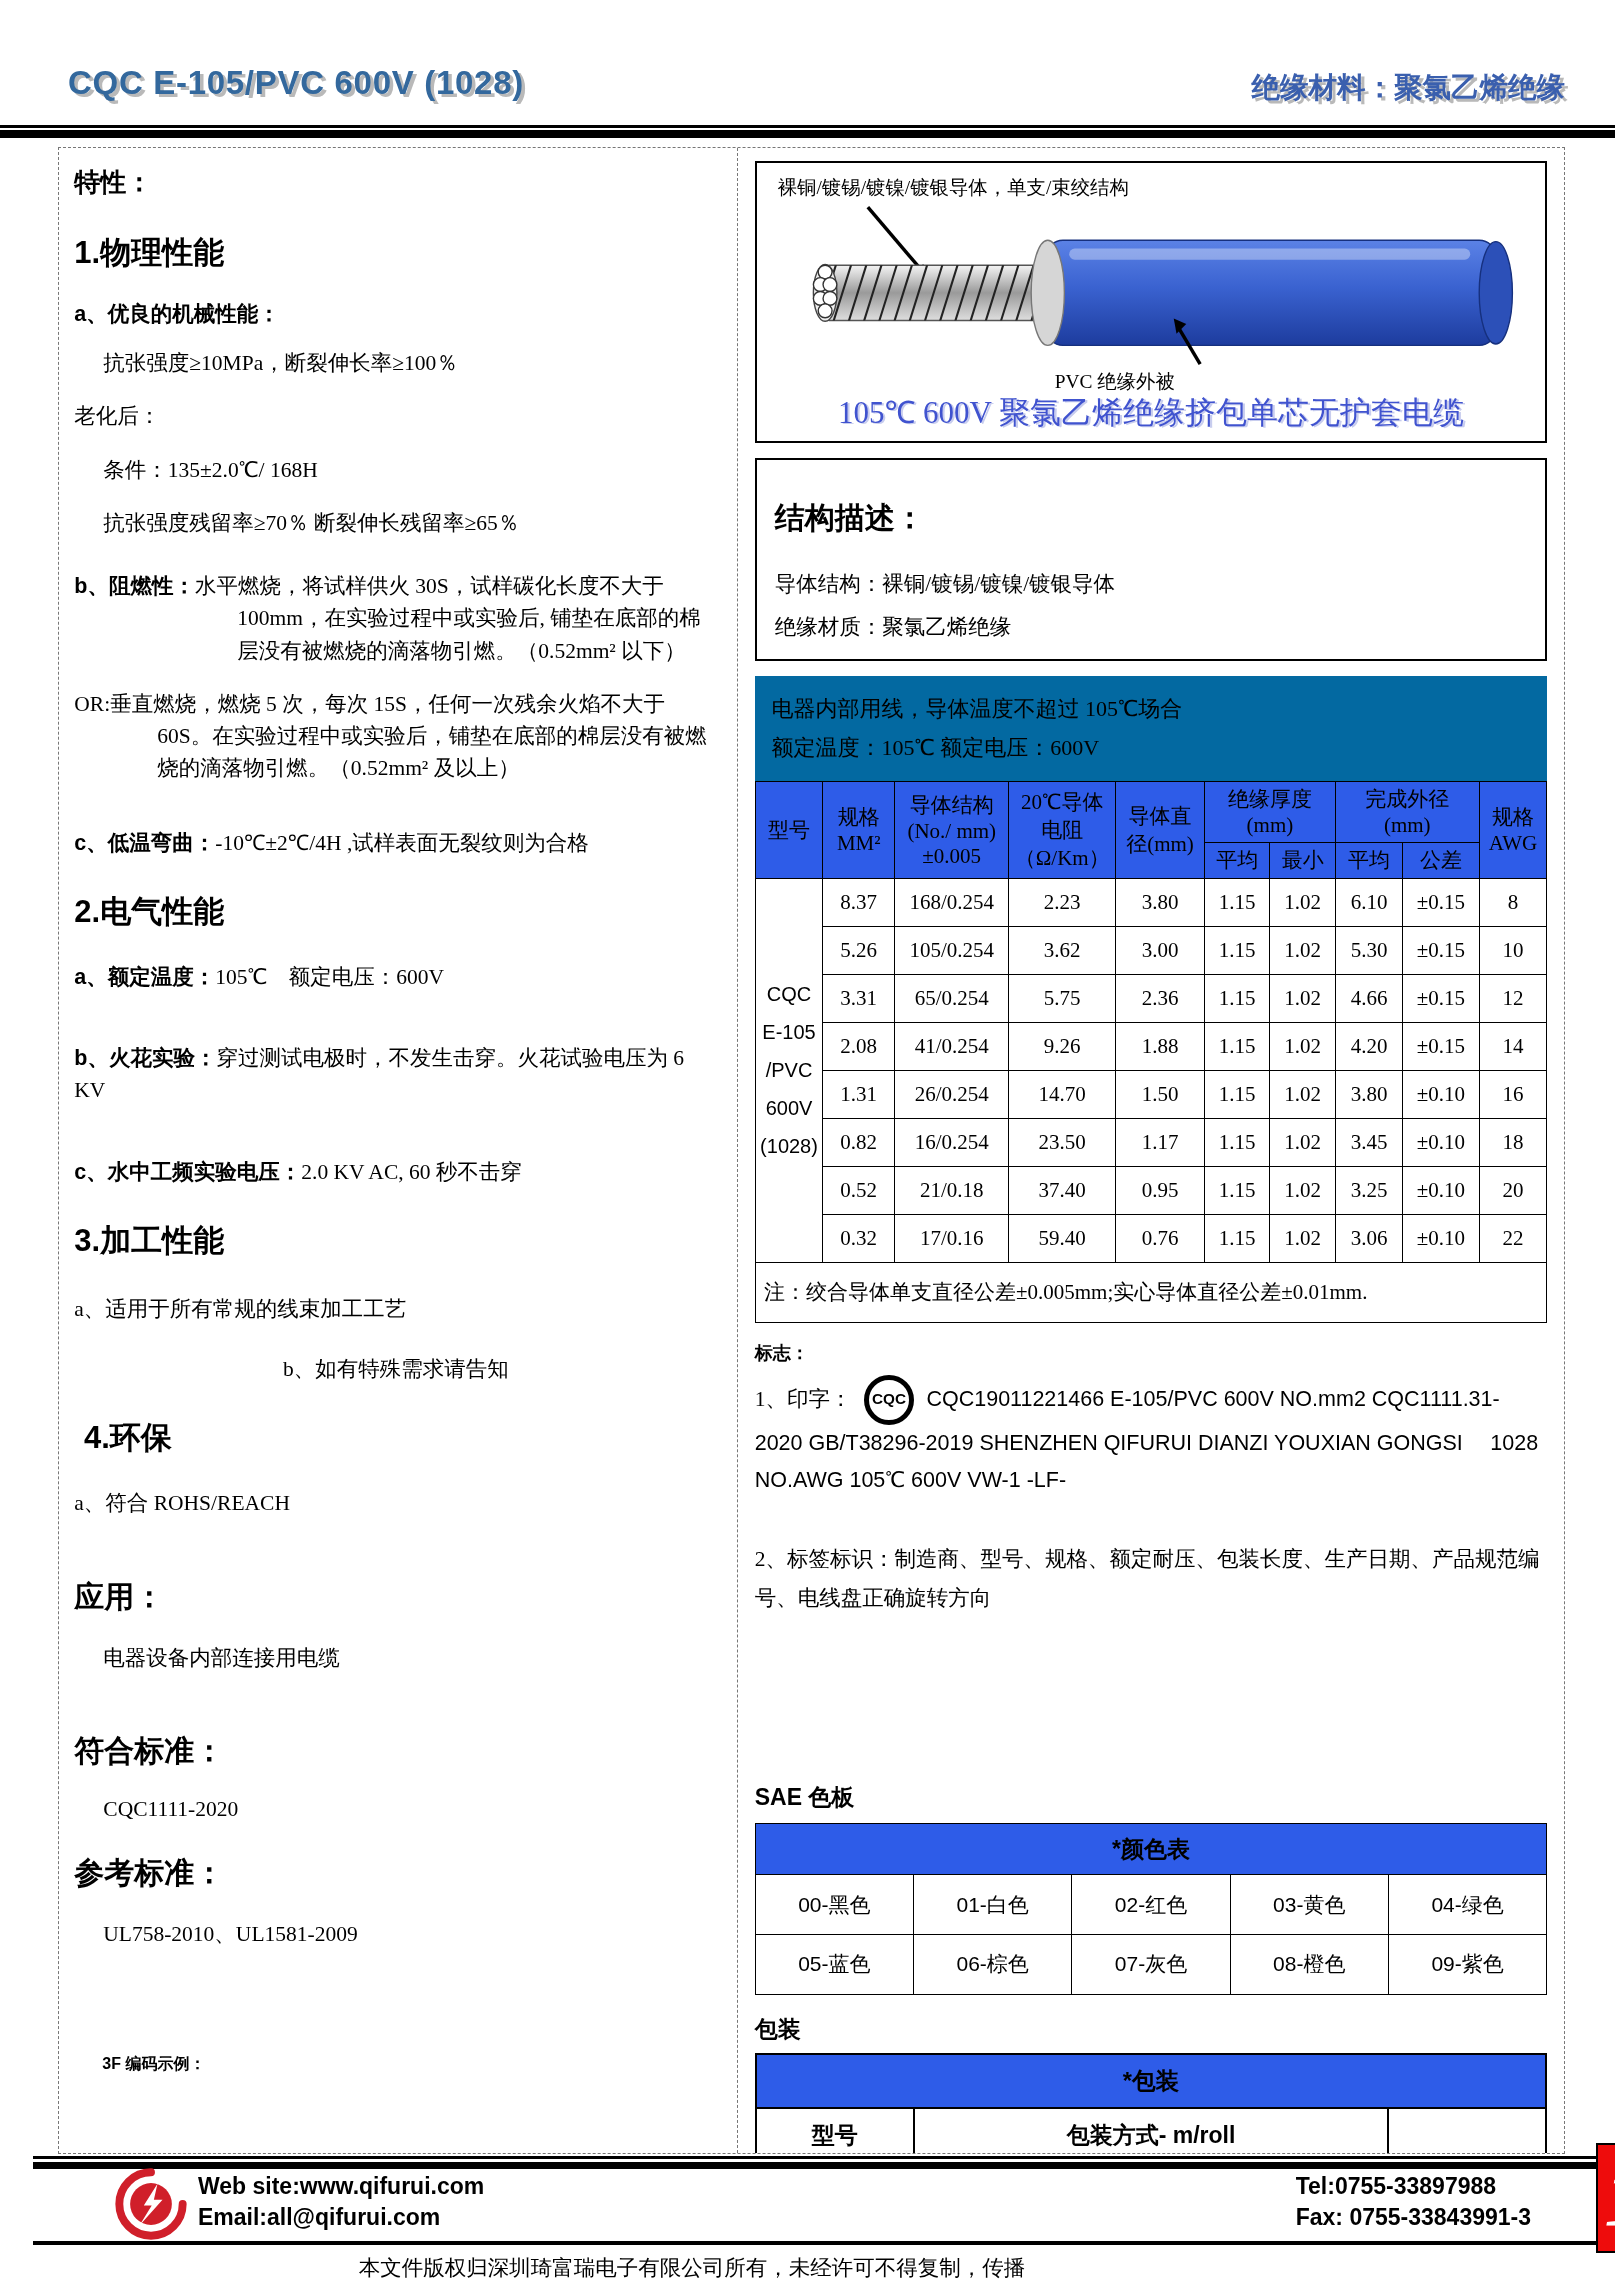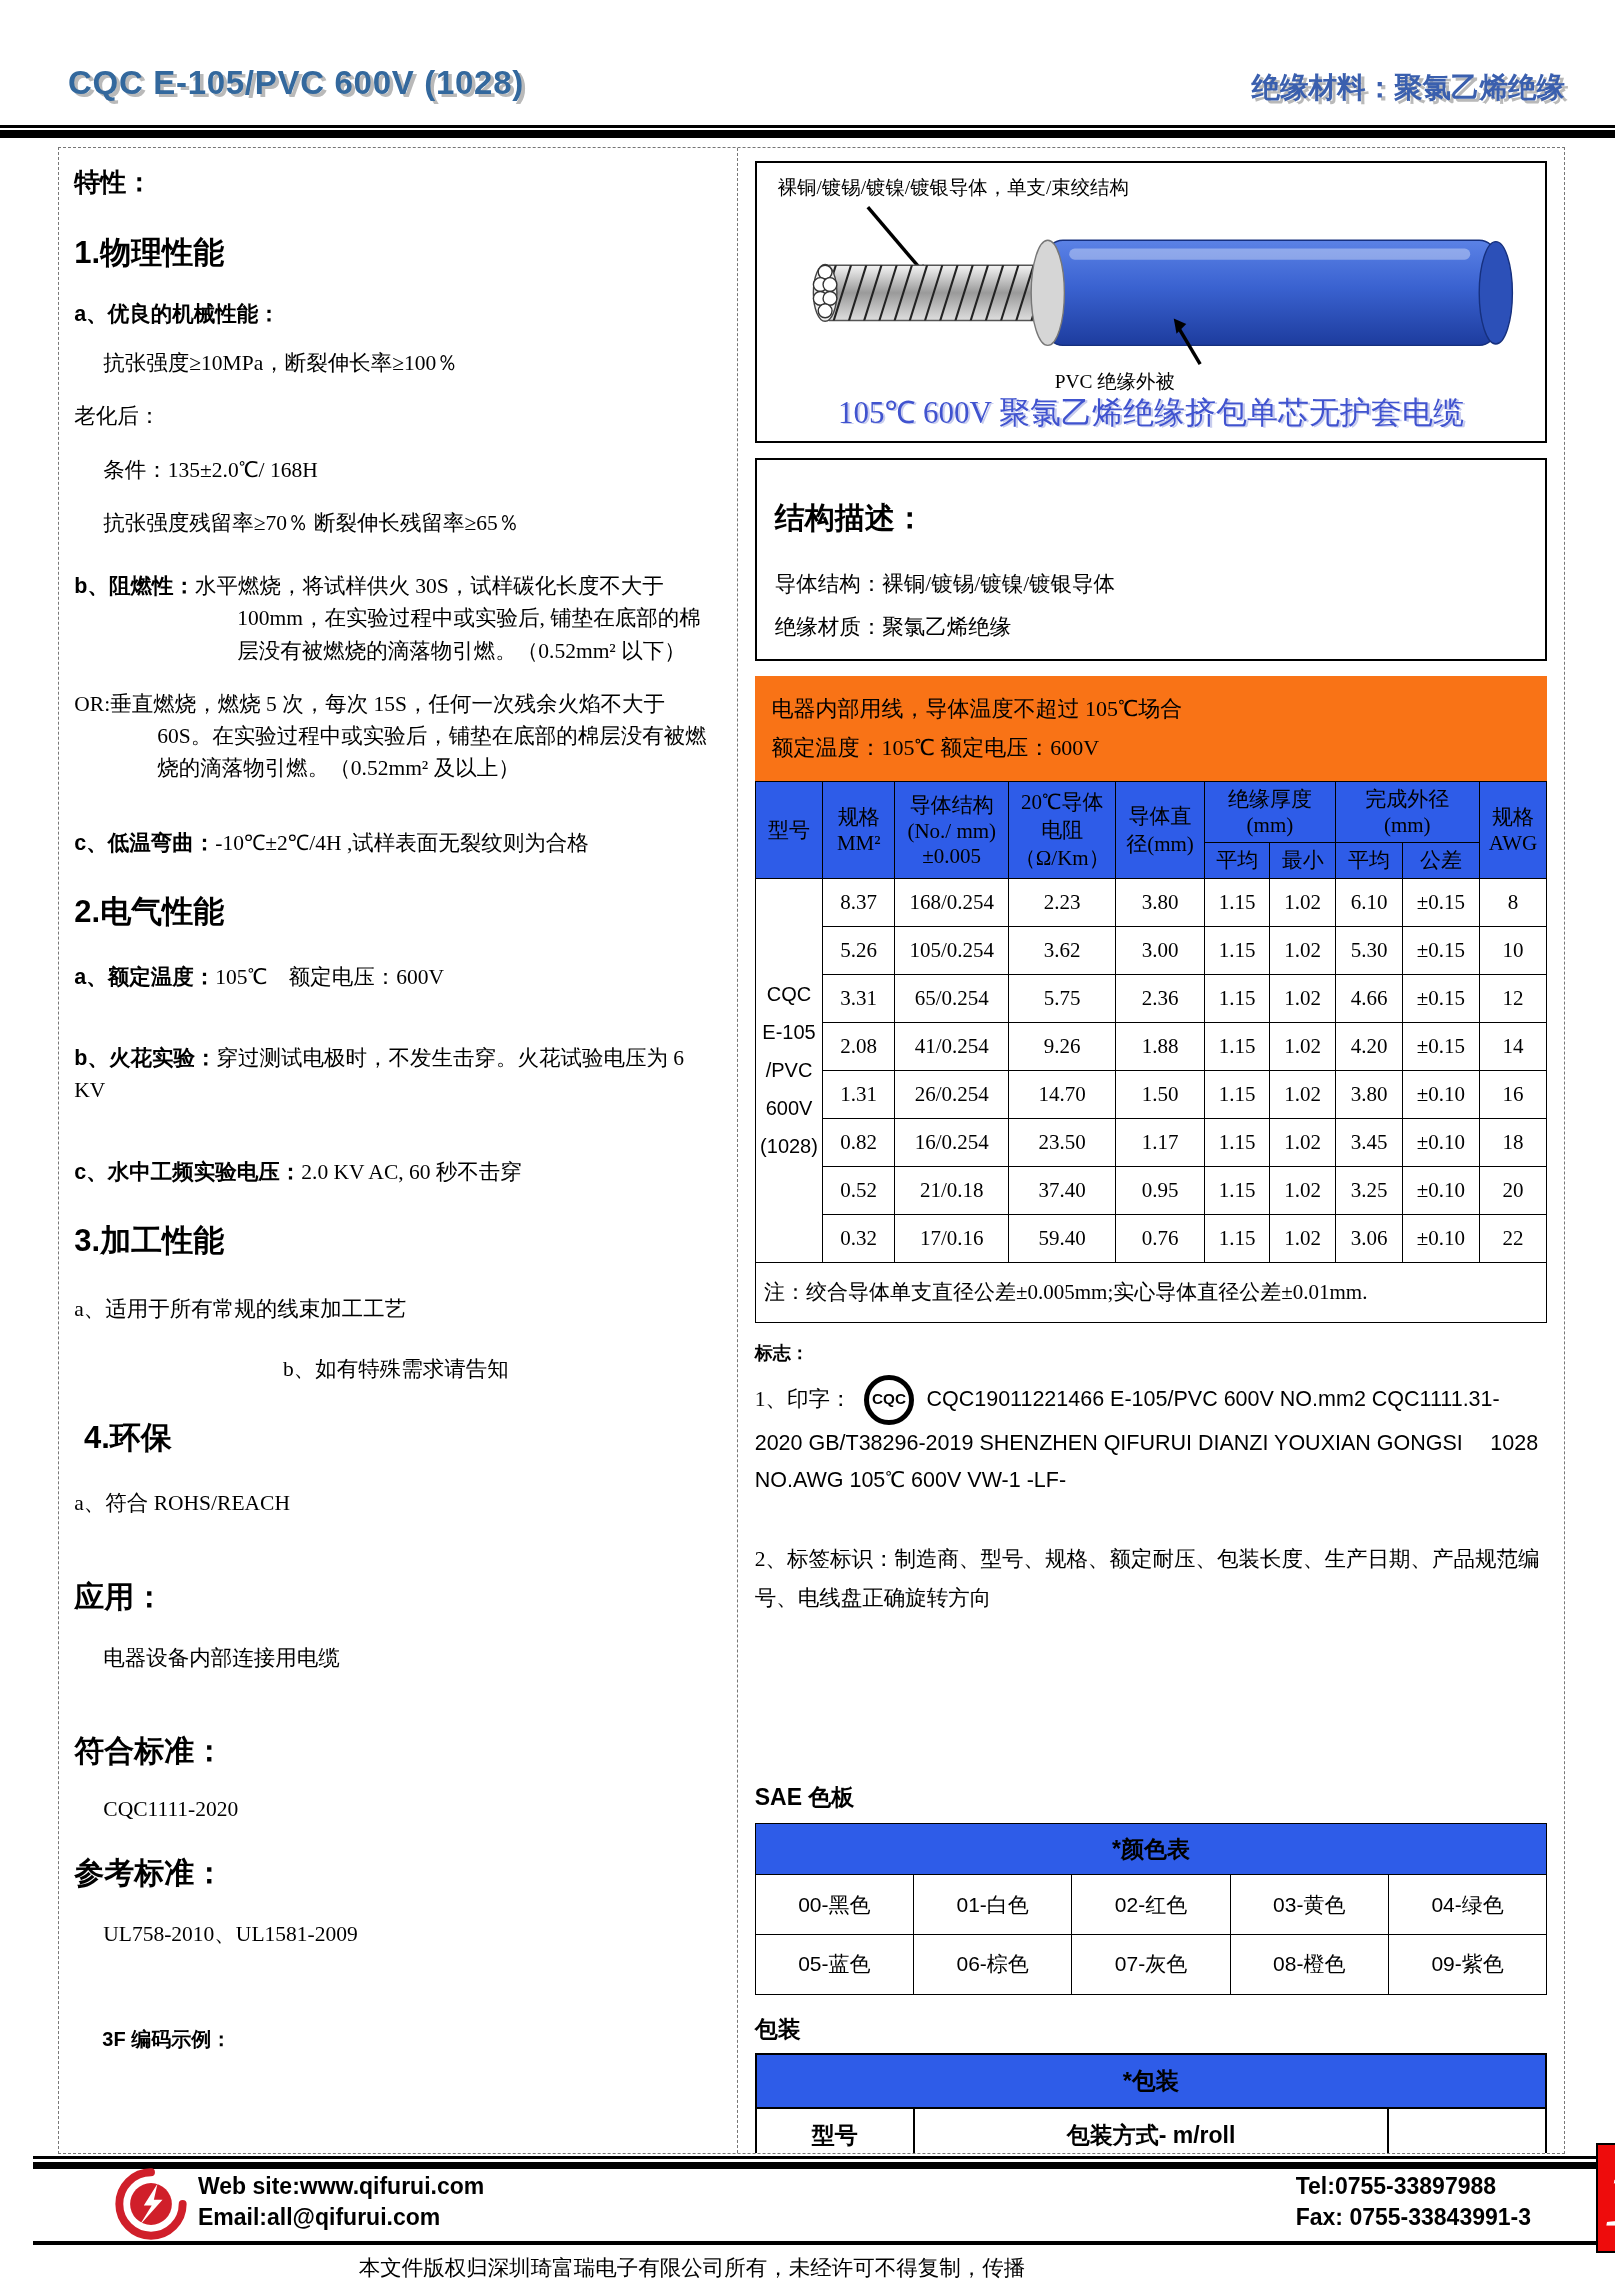--- a/index.html
+++ b/index.html
@@ -27,35 +27,35 @@
   .t-sec{font-family:"Liberation Sans",sans-serif;font-weight:bold;font-size:31px;margin:32px 0 0 0;}
   .lbl{font-family:"Liberation Sans",sans-serif;font-weight:bold;font-size:21.5px;}
   .txt{font-size:21.5px;line-height:1.5;margin:0;}
   .mt25{margin-top:17.3px;} .mt30{margin-top:21px;} .mt35{margin-top:24px;} .mt40{margin-top:28px;}
   .mt45{margin-top:31px;} .mt60{margin-top:42px;} .mt70{margin-top:49px;} .mt80{margin-top:28px;text-align:center;}
   .ind{margin-left:29px;}
   .hang{padding-left:163px;text-indent:-163px;}
   .hang-or{padding-left:83px;text-indent:-83px;}
   .big-label{font-family:"Liberation Sans",sans-serif;font-weight:bold;font-size:30px;margin:57px 0 0 0;}
 
-  .f3-label{font-family:"Liberation Sans",sans-serif;font-weight:bold;font-size:20px;margin:76px 0 0 28px;}
+  .f3-label{font-family:"Liberation Sans",sans-serif;font-weight:bold;font-size:16px;margin:104px 0 0 28px;}
 
   
   .diagram{position:relative;border:2.1px solid #000;height:278px;}
   .d-label1{position:absolute;left:21px;top:11px;font-size:19.4px;}
   .d-label2{position:absolute;left:298px;top:205px;font-size:19.4px;}
   .d-caption{position:absolute;left:0;bottom:7px;width:100%;text-align:center;
              font-size:31px;color:#4053cf;text-shadow:2.1px 1.4px 0 #c8cdee;}
   .arrow-svg{position:absolute;}
 
   .struct-box{border:2.1px solid #000;margin-top:15.3px;padding:8.3px 18px 18px 18px;}
   .struct-title{font-family:"Liberation Sans",sans-serif;font-weight:bold;font-size:30px;}
   .struct-line{font-size:21.5px;margin:14px 0 0 0;}
 
-  .band{background:#f97316;margin-top:15.3px;padding:9.7px 16.7px;}
+  .band{background:#0369a1;margin-top:15.3px;padding:9.7px 16.7px;}
   .band p{font-size:22px;margin:8.3px 0;}
 
   .stab{width:100%;border-collapse:collapse;}
   .stab th,.stab td{border:1.4px solid #000;text-align:center;padding:3.5px 2.1px;font-size:21px;font-weight:normal;}
   .stab thead th{background:#2e5ce8;}
   .stab .note-cell{text-align:left;padding:9.7px 8.3px;font-size:21px;}
   .stab tbody td{height:40px;}
   .model-lines div{font-family:"Liberation Sans",sans-serif;font-size:20px;line-height:1.9;}
 
   .marks{margin-top:18px;}

